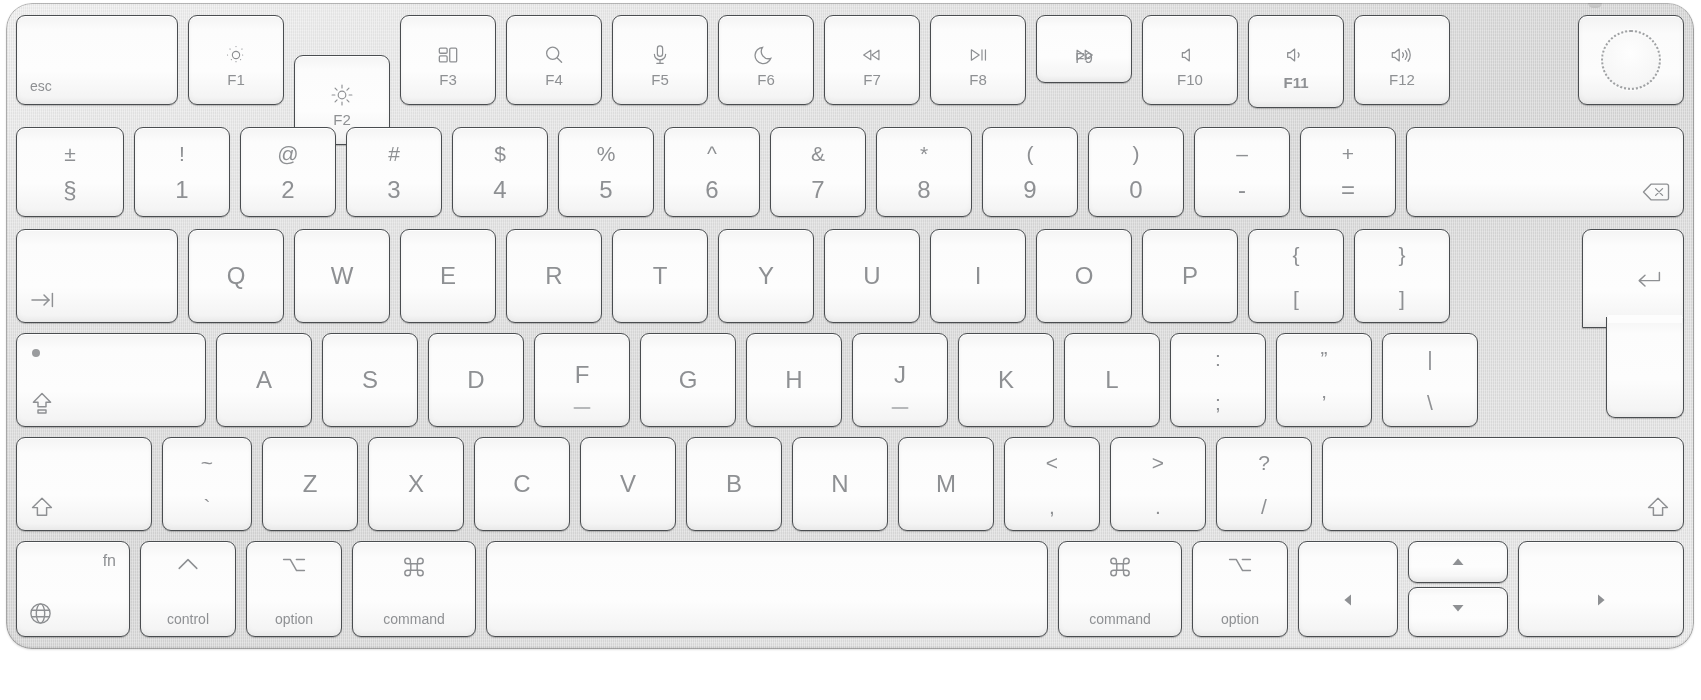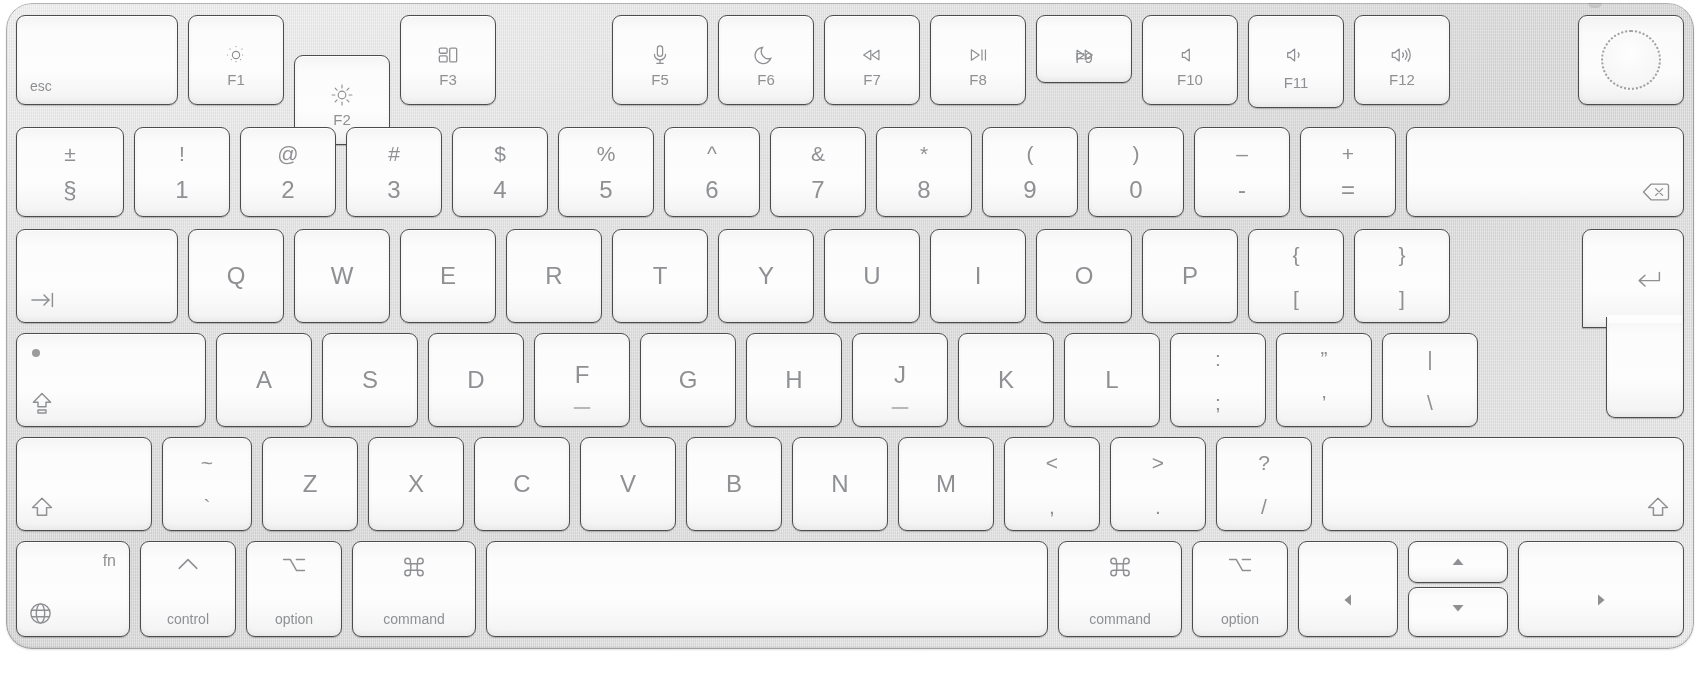--- a/index.html
+++ b/index.html
@@ -262,20 +262,29 @@
         <span class="icon">
           <svg viewBox="0 0 30 30" fill="none" stroke="currentColor" stroke-width="1.5">
             <rect x="5" y="7" width="9" height="6" rx="1.4"></rect>
             <rect x="5" y="16" width="9" height="7" rx="1.4"></rect>
             <rect x="17" y="7" width="8" height="16" rx="1.4"></rect>
           </svg>
         </span>
         <span class="fnum">F3</span>
       </div>
 
+      <div class="key fkey" style="left:500px; top:12px; width:96px; height:90px;">
+        <span class="icon">
+          <svg viewBox="0 0 30 30" fill="none" stroke="currentColor" stroke-width="1.5" stroke-linecap="round">
+            <circle cx="13.5" cy="13" r="7"></circle>
+            <path d="M18.8 18.4l5.0 5.0"></path>
+          </svg>
+        </span>
+        <span class="fnum">F4</span>
+      </div>
 
       <div class="key fkey" style="left:606px; top:12px; width:96px; height:90px;">
         <span class="icon">
           <svg viewBox="0 0 30 30" fill="none" stroke="currentColor" stroke-width="1.45" stroke-linecap="round">
             <rect x="12" y="4.5" width="6" height="12" rx="3"></rect>
             <path d="M8.5 14.2a6.5 6.5 0 0 0 13 0"></path>
             <path d="M15 20.8v3.6M11.3 24.6h7.4"></path>
           </svg>
         </span>
         <span class="fnum">F5</span>
@@ -322,21 +331,21 @@
 
       <div class="key fkey" style="left:1136px; top:12px; width:96px; height:90px;">
         <span class="icon">
           <svg viewBox="0 0 30 30" fill="none" stroke="currentColor" stroke-width="1.45" stroke-linejoin="round">
             <path d="M14.2 8.2L9.0 12.4H6.2v5.2h2.8l5.2 4.2z"></path>
           </svg>
         </span>
         <span class="fnum">F10</span>
       </div>
 
-      <div class="key fkey" style="left:1242px; top:12px; width:96px; height:93px;">
+      <div class="key fkey" style="left:1242px; top:12px; width:96px; height:93px;font-weight:bold;">
         <span class="icon">
           <svg viewBox="0 0 30 30" fill="none" stroke="currentColor" stroke-width="1.45" stroke-linejoin="round" stroke-linecap="round">
             <path d="M13.4 8.2L8.2 12.4H5.4v5.2h2.8l5.2 4.2z"></path>
             <path d="M17.4 12.3a4.2 4.2 0 0 1 0 5.4"></path>
           </svg>
         </span>
         <span class="fnum">F11</span>
       </div>
 
       <div class="key fkey" style="left:1348px; top:12px; width:96px; height:90px;">

